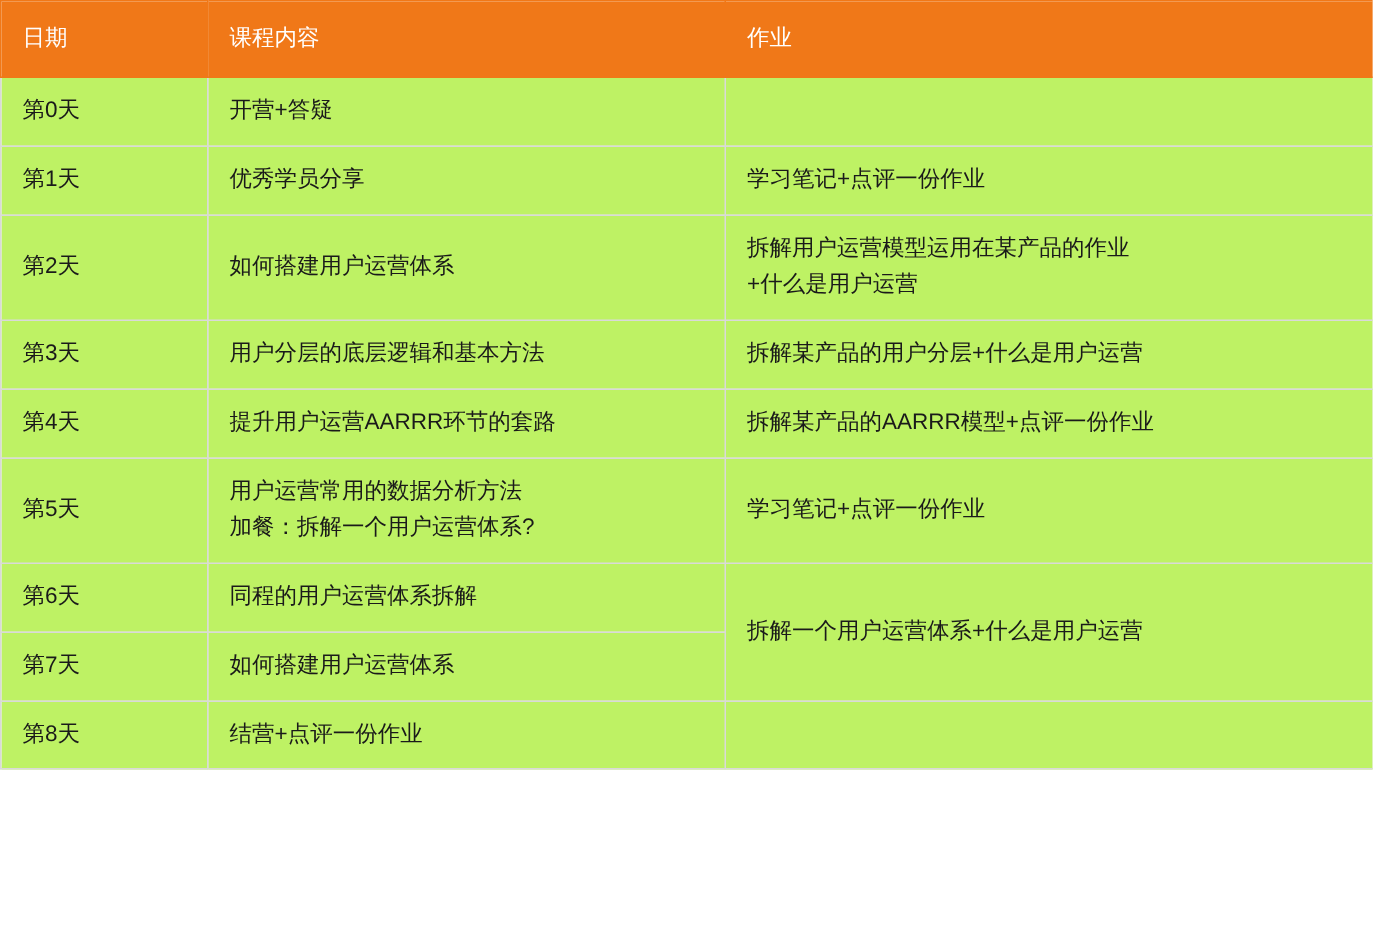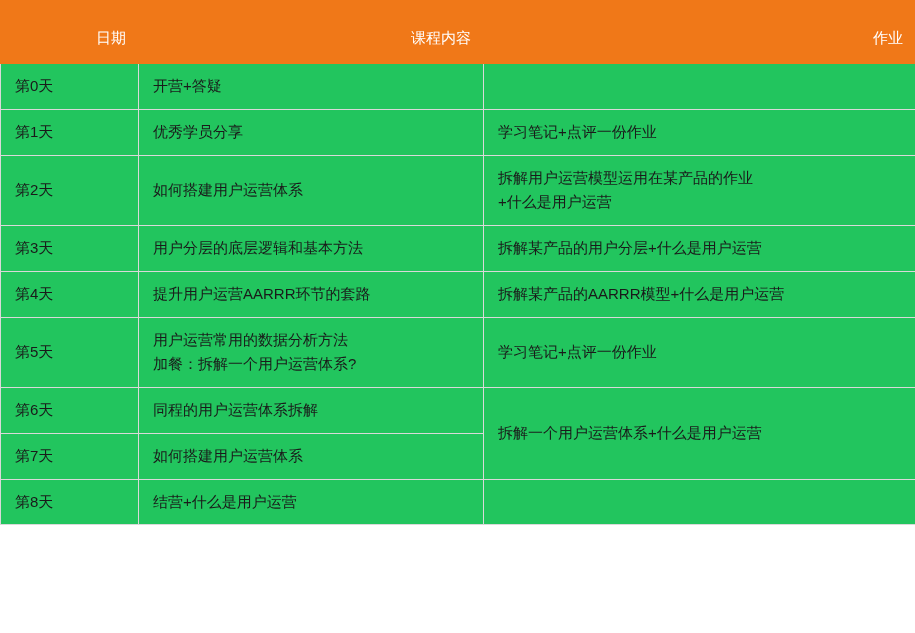--- a/index.html
+++ b/index.html
@@ -30,27 +30,26 @@
     padding: 10px 12px 10px 14px;
     font-size: 15px;
     line-height: 1.65;
     font-weight: normal;
   }
   .schedule-table thead th {
     background: #f07818;
     color: #ffffff;
     border-color: #f07818;
     height: 34px;
-    padding-top: 20px;
+    padding-top: 8px;
     padding-bottom: 8px;
     font-size: 15px;
-    text-align: right;
   }
   .schedule-table tbody td {
-    background: #22c55e;
+    background: #bef264;
   }
   .cell-multiline {
     white-space: pre-line;
   }
   .rowspan-cell {
     vertical-align: middle;
   }
 </style>
 </head>
 <body>
@@ -86,36 +85,36 @@
 +什么是用户运营</td>
     </tr>
     <tr>
       <td>第3天</td>
       <td>用户分层的底层逻辑和基本方法</td>
       <td>拆解某产品的用户分层+什么是用户运营</td>
     </tr>
     <tr>
       <td>第4天</td>
       <td>提升用户运营AARRR环节的套路</td>
-      <td>拆解某产品的AARRR模型+什么是用户运营</td>
+      <td>拆解某产品的AARRR模型+点评一份作业</td>
     </tr>
     <tr>
       <td>第5天</td>
       <td class="cell-multiline">用户运营常用的数据分析方法
 加餐：拆解一个用户运营体系?</td>
       <td>学习笔记+点评一份作业</td>
     </tr>
     <tr>
       <td>第6天</td>
       <td>同程的用户运营体系拆解</td>
       <td class="rowspan-cell" rowspan="2">拆解一个用户运营体系+什么是用户运营</td>
     </tr>
     <tr>
       <td>第7天</td>
       <td>如何搭建用户运营体系</td>
     </tr>
     <tr>
       <td>第8天</td>
-      <td>结营+什么是用户运营</td>
+      <td>结营+点评一份作业</td>
       <td></td>
     </tr>
   </tbody>
 </table>
 
 </body></html>

